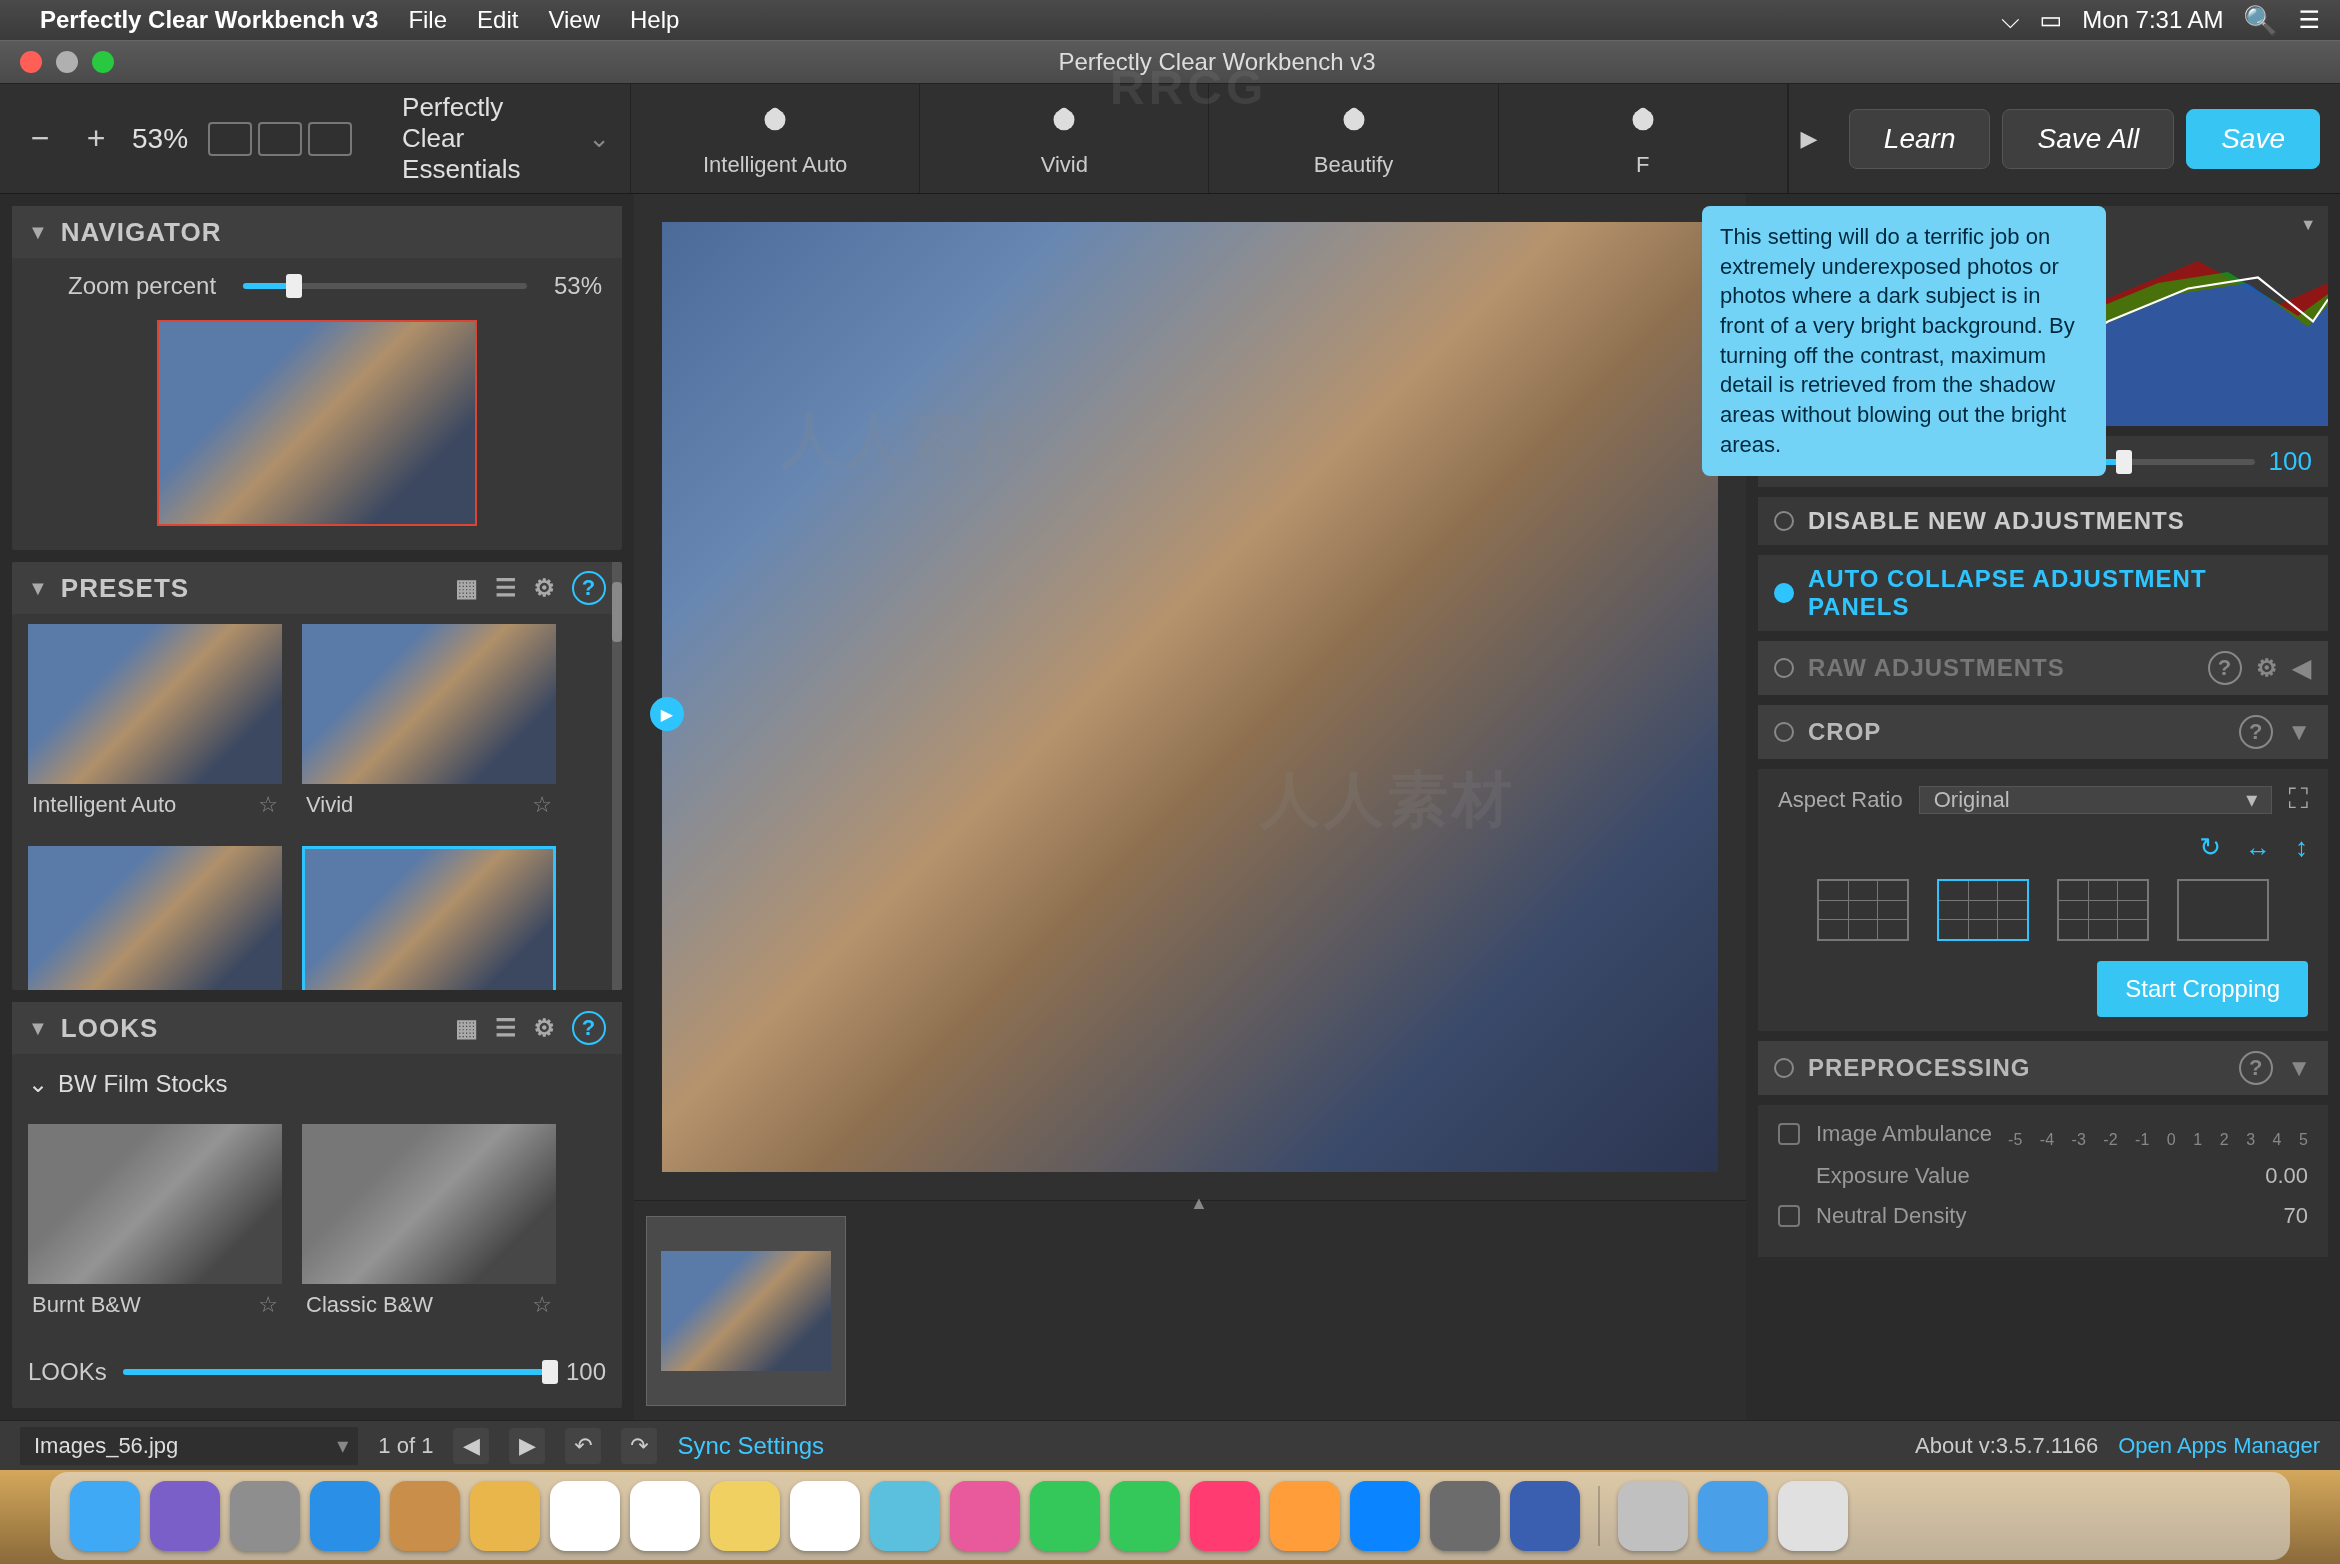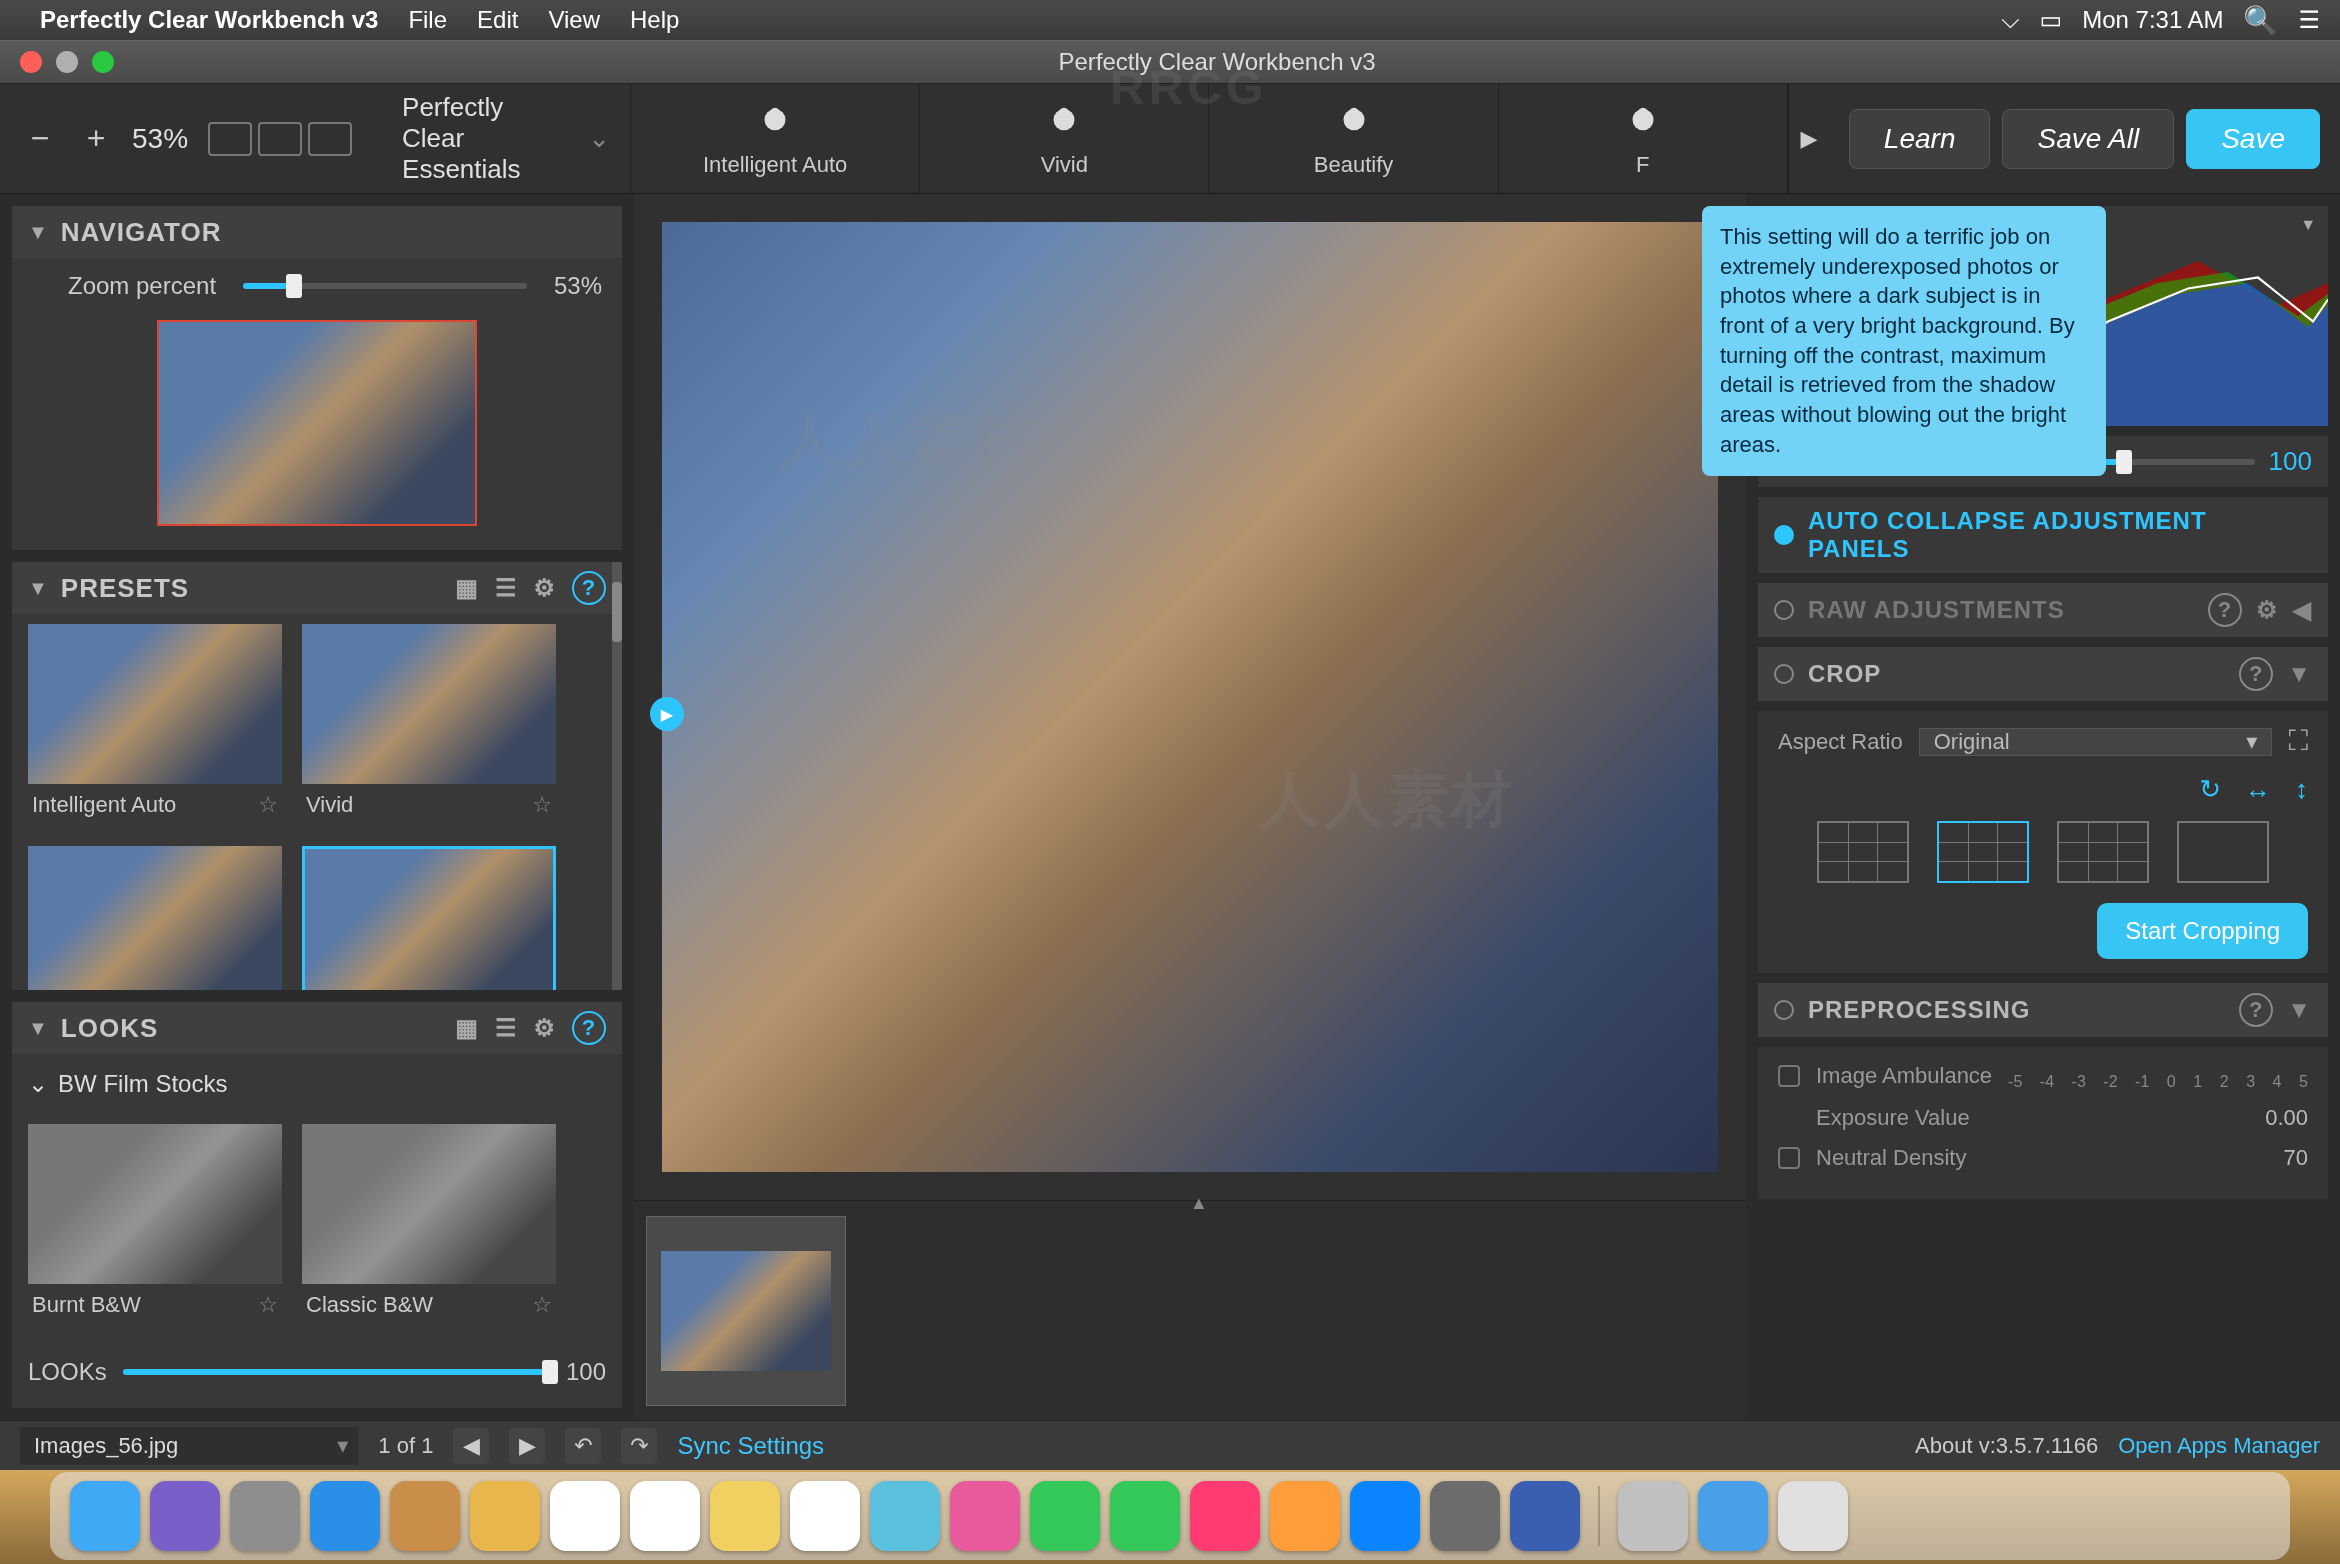--- a/index.html
+++ b/index.html
@@ -102,21 +102,21 @@
 .crop-body { padding: 14px 20px; background: #343434; color: #aaa; font-size: 22px; }
 .crop-row { display: flex; align-items: center; gap: 16px; margin-bottom: 16px; }
 .crop-dd { flex: 1; height: 28px; background: #444; border: 1px solid #555; display:flex;align-items:center; padding: 0 14px; color:#bbb; justify-content: space-between; }
 .crop-icons { display: flex; gap: 24px; justify-content: flex-end; margin-bottom: 16px; color: #2ec5ff; font-size: 26px; }
 .crop-grids { display: flex; gap: 28px; justify-content: center; margin-bottom: 20px; }
 .crop-grid { width: 92px; height: 62px; border: 2px solid #777; position: relative; }
 .crop-grid.sel { border-color: #2ec5ff; }
 .crop-grid .h1,.crop-grid .h2 { position:absolute;left:0;right:0;height:1px;background:#777; }
 .crop-grid .v1,.crop-grid .v2 { position:absolute;top:0;bottom:0;width:1px;background:#777; }
 .crop-grid .h1{top:33%}.crop-grid .h2{top:66%}.crop-grid .v1{left:33%}.crop-grid .v2{left:66%}
-.start-crop { background: #37c5f3; color: #fff; padding: 14px 28px; font-size: 24px; border-radius: 10px; display: block; margin: 0 0 0 auto; width: fit-content; }
+.start-crop { background: #37c5f3; color: #fff; padding: 14px 28px; font-size: 24px; border-radius: 4px; display: block; margin: 0 0 0 auto; width: fit-content; }
 
 .prep-body { padding: 14px 20px; background: #343434; color: #999; font-size: 22px; }
 .prep-row { display: flex; align-items: center; gap: 16px; margin-bottom: 14px; }
 .prep-row .num { margin-left: auto; color: #bbb; }
 .chk { width: 22px; height: 22px; border: 2px solid #777; border-radius: 4px; }
 .ticks { flex: 1; height: 30px; display: flex; justify-content: space-between; align-items: flex-end; color: #888; font-size: 16px; }
 
 
 .footer { height: 50px; background: #3a3a3a; display: flex; align-items: center; padding: 0 20px; gap: 20px; color: #ccc; font-size: 22px; border-top: 1px solid #222; }
 .foot-dd { background: #2f2f2f; padding: 6px 180px 6px 14px; color: #ddd; position: relative; }
@@ -343,20 +343,24 @@
 
     <div class="r-row strength">
       <span class="lbl">STRENGTH</span>
       <div class="slider" style="flex:1">
         <div class="fill" style="width:60%"></div>
           <div class="thumb" style="left:60%"></div>
       </div>
       <span class="val">100</span>
     </div>
 
+    <div class="r-row">
+      <span class="radio"></span>
+      <span class="lbl">DISABLE NEW ADJUSTMENTS</span>
+    </div>
     <div class="r-row auto">
       <span class="radio on"></span>
       <span class="lbl">AUTO COLLAPSE ADJUSTMENT PANELS</span>
     </div>
 
     <div class="sect-hdr dim">
       <span class="radio"></span>
       <span>RAW ADJUSTMENTS</span>
       <div class="end">
           <span class="help-ico" style="border-color:#888;color:#888">?</span>

